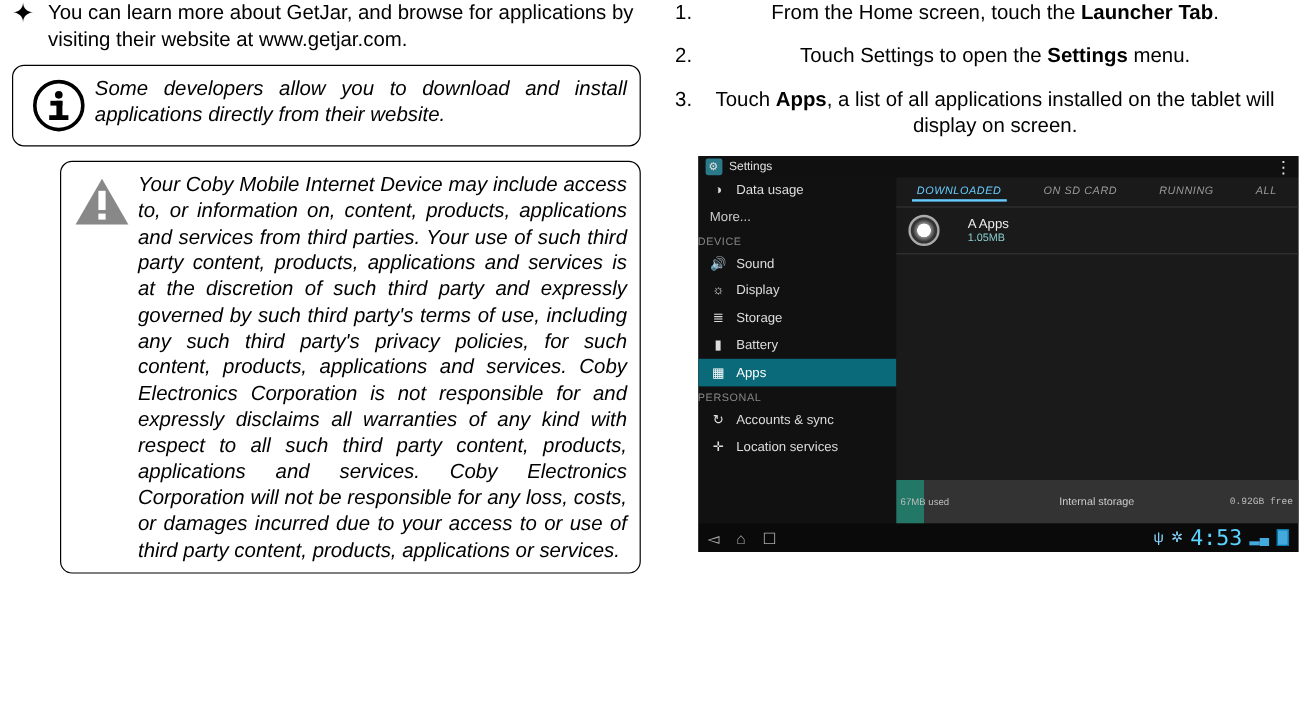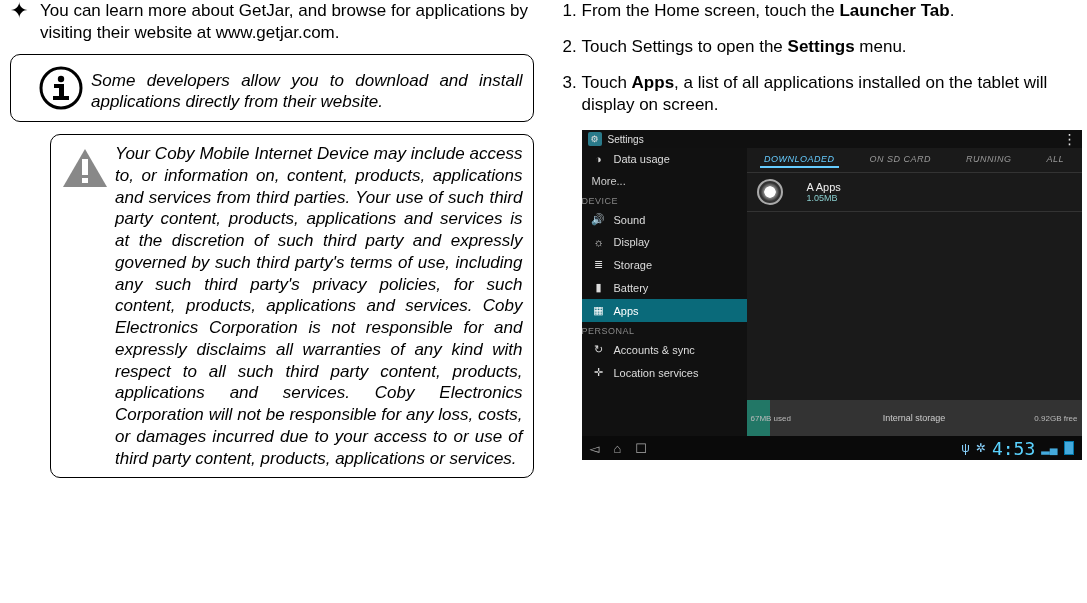--- a/index.html
+++ b/index.html
@@ -32,22 +32,22 @@
     font-size: 22px;
     line-height: 22px;
   }
   .bullet-text {
     line-height: 1.3;
   }
   .note-box {
     border: 1.5px solid #000;
     border-radius: 10px;
     display: flex;
-    align-items: flex-end;
-    padding: 8px 10px 8px 20px;
+    align-items: flex-start;
+    padding: 8px 10px 8px 8px;
     margin-bottom: 12px;
   }
   .warn-box {
     border: 1.5px solid #000;
     border-radius: 10px;
     display: flex;
     align-items: flex-start;
     padding: 8px 10px 8px 4px;
     margin-left: 40px;
   }
@@ -77,20 +77,21 @@
     font-weight: bold;
     margin-bottom: 14px;
   }
   ol.steps {
     margin: 0;
     padding-left: 28px;
   }
   ol.steps li {
     margin-bottom: 14px;
     line-height: 1.3;
+    text-align: center;
   }
   .bold { font-weight: bold; }
 
   
   .shot {
     width: 500px;
     height: 330px;
     background: #1c1c1c;
     margin-left: 28px;
     font-size: 10px;
@@ -171,21 +172,21 @@
     height:36px;
     position:relative;
     background:#333;
     display:flex; align-items:center; justify-content:center;
     font-size:9px; color:#ccc;
   }
   .storage-fill {
     position:absolute; left:0; top:0; bottom:0; width:7%; background:#276;
   }
   .storage-left  { position:absolute; left:4px;  font-size:8px; color:#bbb;}
-  .storage-right { position:absolute; right:4px; font-size:8px; color:#bbb;}
+  .storage-right { position:absolute; right:4px; font-size:8px; color:#bbb;font-family:Liberation Mono, monospace;}
   .shot-bottom {
     height:24px; background:#0a0a0a;
     display:flex; align-items:center; justify-content:space-between;
     padding:0 8px;
   }
   .nav-left { display:flex; gap:14px; color:#aaa; font-size:13px;}
   .nav-right { display:flex; align-items:center; gap:6px; color:#8ad4ff; font-size:12px;}
   .clock { color:#5bd3ff; font-family: monospace; font-size:18px; }
   .wifi { color:#4ad; font-size:11px; }
   .batt { width:8px; height:12px; background:#4ad; border:1px solid #07a;}

